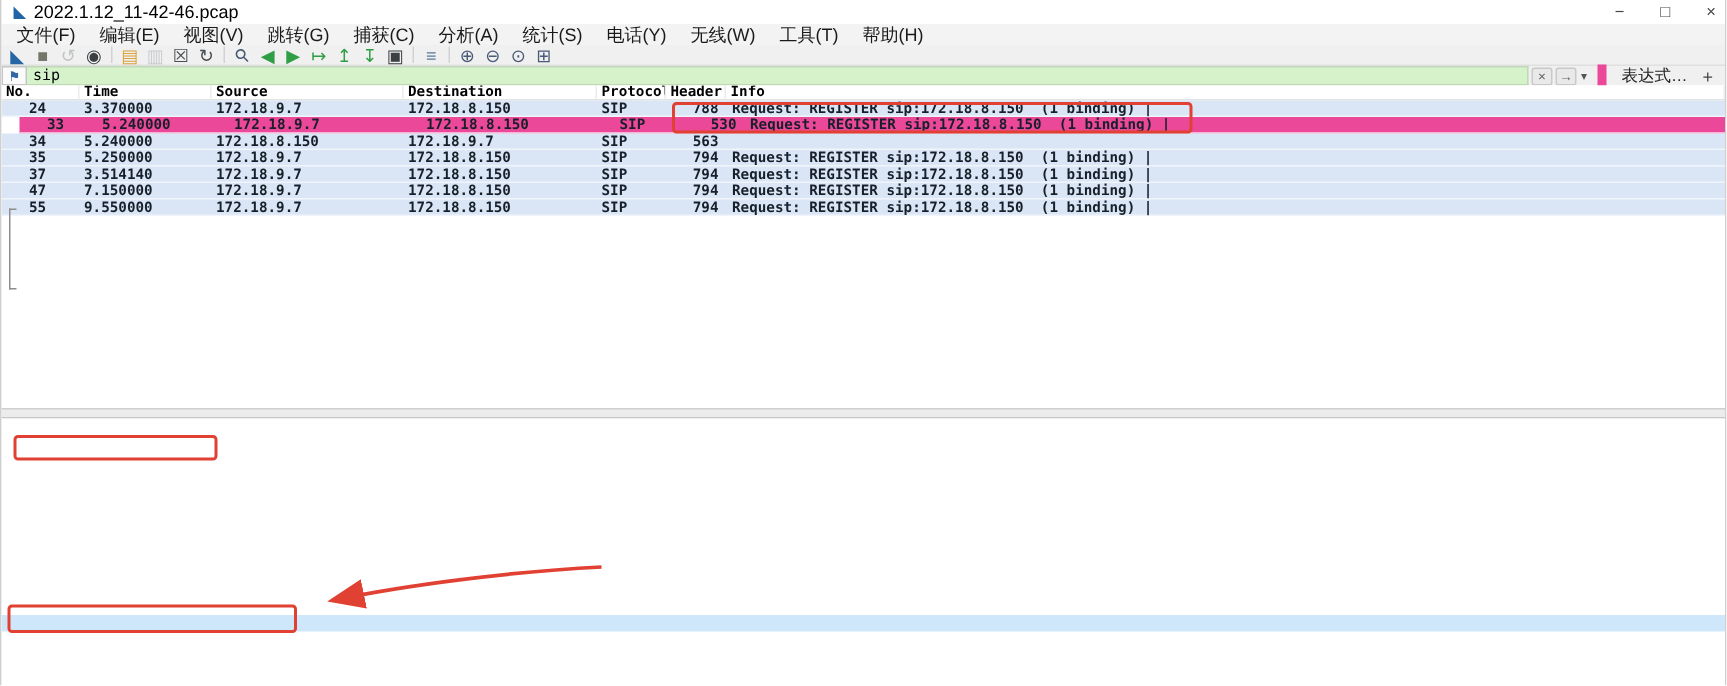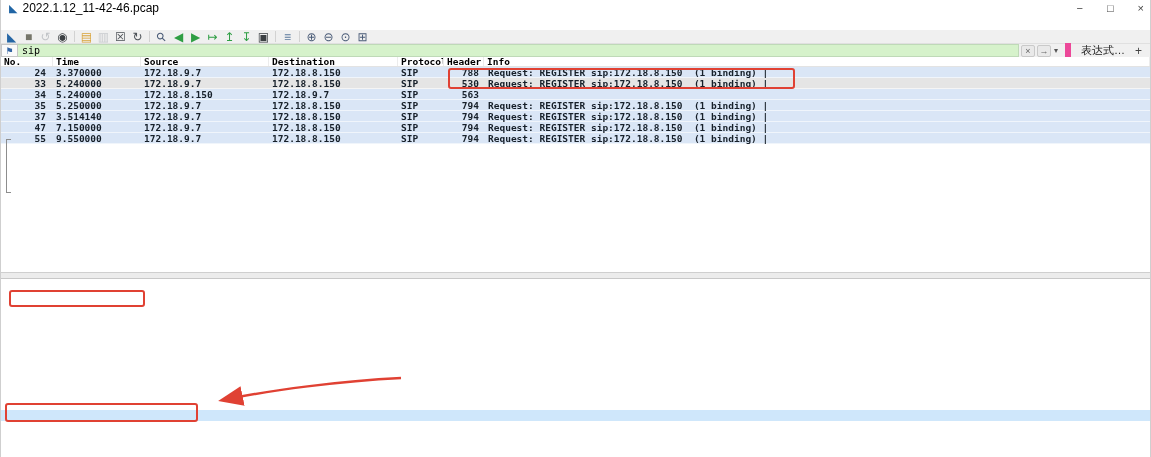--- a/index.html
+++ b/index.html
@@ -41,23 +41,23 @@
   .fb-caret { width:10px; font-size:8px; color:#555; text-align:center; }
   .fb-exp { font-size:11px; color:#222; padding:0 8px 0 10px; border-left:6px solid #ec4899; margin-left:4px; white-space:nowrap; }
   .fb-plus { font-size:12px; color:#444; padding:0 8px 0 2px; }
   
   .plist { position:absolute; top:57px; left:0; right:0; height:215px; background:#fff;
     font-family:"DejaVu Sans Mono", monospace; font-size:9.5px; color:#17202a; }
   .pgrid { display:grid; grid-template-columns:52px 88px 128px 129px 46px 40px 1fr;font-weight:bold; }
   .phead { height:10px; line-height:10px; background:#fff; border-bottom:1px solid #e3e3e3; color:#000; }
   .phead .hc { padding:0 3px; border-right:1px solid #ececec; white-space:pre; overflow:hidden; }
   .prow { height:11px; line-height:11px; background:#dae6f6; box-shadow:inset 0 -1px rgba(255,255,255,.6); }
-  .prow.selected { background:#e5e5e5; }
+  .prow.selected { background:#ec4899;margin-left:12px; }
   .c { padding:0 3px; white-space:pre; overflow:hidden; }
-  .c0 { text-align:right; padding-right:7px; }
+  .c0 { text-align:center; padding-right:7px; }
   .c5 { text-align:right; padding-right:5px; }
   .c6 { padding-left:4px; }
   .gutter-bracket { position:absolute; left:5px; top:82px; width:5px; height:54px;
     border-left:1px solid #8d8d8d; border-top:1px solid #8d8d8d; border-bottom:1px solid #8d8d8d; }
   
   .splitter { position:absolute; top:272px; left:0; right:0; height:7px; background:#ececec;
     border-top:1px solid #cfcfcf; border-bottom:1px solid #c8c8c8; }
   
   .details { position:absolute; top:279px; left:0; right:0; bottom:0; background:#fff;
     font-family:"DejaVu Sans Mono", monospace; font-size:11px; color:#141414; padding-top:2px; }
@@ -80,20 +80,34 @@
   <div class="titlebar" data-name="titlebar">
     <span class="app-fin" data-name="wireshark-app-icon">◣</span>
     <span class="wtitle" data-name="window-title">2022.1.12_11-42-46.pcap</span>
     <div class="wc" data-name="window-controls">
       <span data-name="minimize-button">−</span>
       <span data-name="maximize-button">□</span>
       <span data-name="close-button">×</span>
     </div>
   </div>
 
+  <div class="menubar" data-name="menubar">
+
+  <span class="menu-item" data-name="menu-file">文件(F)</span>
+      <span class="menu-item" data-name="menu-edit">编辑(E)</span>
+      <span class="menu-item" data-name="menu-view">视图(V)</span>
+      <span class="menu-item" data-name="menu-go">跳转(G)</span>
+      <span class="menu-item" data-name="menu-capture">捕获(C)</span>
+      <span class="menu-item" data-name="menu-analyze">分析(A)</span>
+      <span class="menu-item" data-name="menu-statistics">统计(S)</span>
+      <span class="menu-item" data-name="menu-telephony">电话(Y)</span>
+      <span class="menu-item" data-name="menu-wireless">无线(W)</span>
+      <span class="menu-item" data-name="menu-tools">工具(T)</span>
+      <span class="menu-item" data-name="menu-help">帮助(H)</span>
+    </div>
 
   <div class="toolbar" data-name="main-toolbar">
 
   <span class="tb-icon" data-name="start-capture-icon" style="color: rgb(38, 102, 165);">
         <span class="g">◣</span>
       </span>
       <span class="tb-icon" data-name="stop-capture-icon" style="color: rgb(118, 118, 106);">
         <span class="g">■</span>
       </span>
       <span class="tb-icon disabled" data-name="restart-capture-icon" style="color: rgb(138, 144, 150);">

